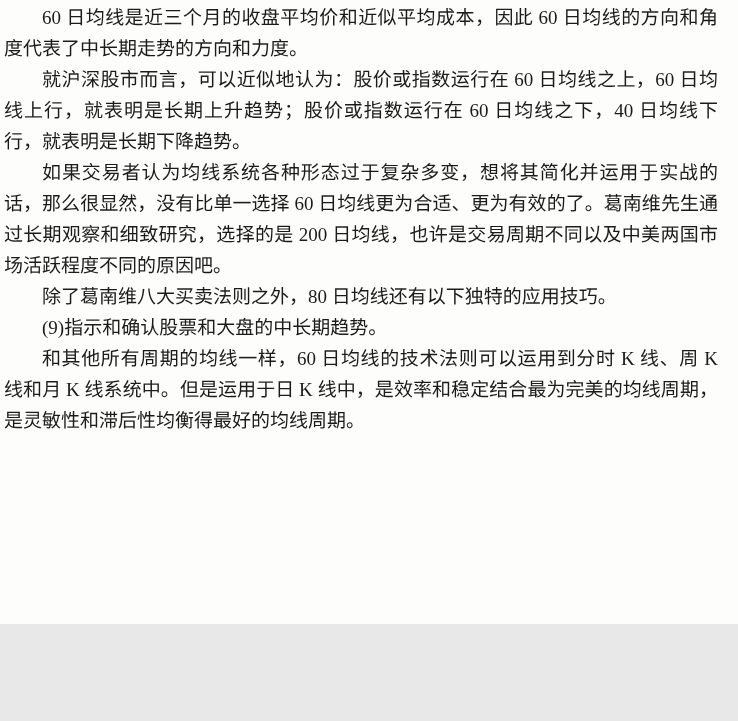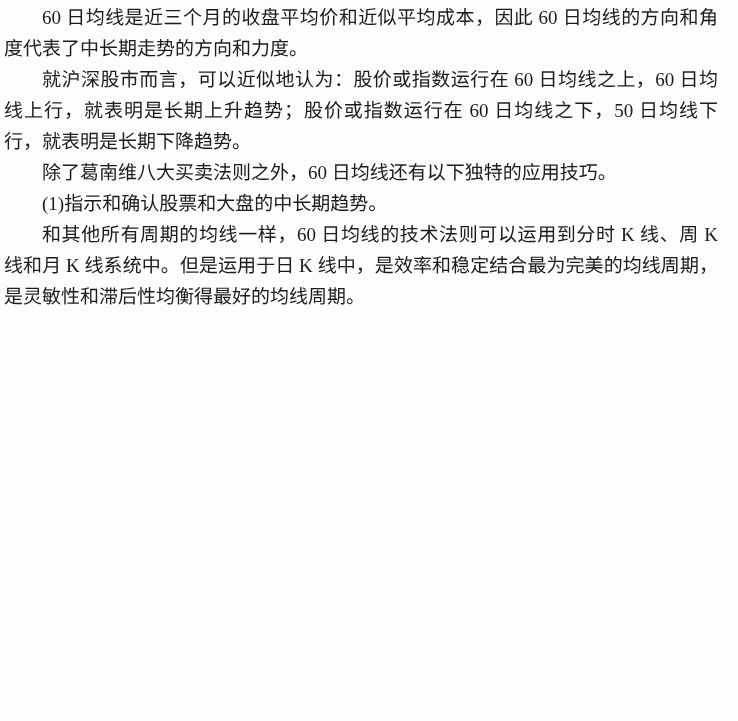--- a/index.html
+++ b/index.html
@@ -3,21 +3,21 @@
 <meta charset="utf-8">
 <style>
   html, body {
     margin: 0;
     padding: 0;
     background: #e8e8e8;
   }
   .page {
     position: relative;
     width: 738px;
-    height: 721px;
+    height: 624px;
     box-sizing: border-box;
     margin: 0;
     background: #fdfdfb;
     color: #1b1b1b;
     font-family: "Liberation Serif", "DejaVu Serif", serif;
     font-size: 19px;
     line-height: 31px;
     padding: 2px 20px 0 4px;
     overflow: hidden;
   }
@@ -27,17 +27,18 @@
     text-align: justify;
     text-justify: inter-ideograph;
     word-break: break-all;
   }
 </style>
 </head>
 <body>
 
 <div class="page">
   <p class="para">60 日均线是近三个月的收盘平均价和近似平均成本，因此 60 日均线的方向和角度代表了中长期走势的方向和力度。</p>
-  <p class="para">就沪深股市而言，可以近似地认为：股价或指数运行在 60 日均线之上，60 日均线上行，就表明是长期上升趋势；股价或指数运行在 60 日均线之下，50 日均线下行，就表明是长期下降趋势。</p>
-  <p class="para">除了葛南维八大买卖法则之外，60 日均线还有以下独特的应用技巧。</p>
-  <p class="para">(1)指示和确认股票和大盘的中长期趋势。</p>
+  <p class="para">就沪深股市而言，可以近似地认为：股价或指数运行在 60 日均线之上，60 日均线上行，就表明是长期上升趋势；股价或指数运行在 60 日均线之下，40 日均线下行，就表明是长期下降趋势。</p>
+  <p class="para">如果交易者认为均线系统各种形态过于复杂多变，想将其简化并运用于实战的话，那么很显然，没有比单一选择 60 日均线更为合适、更为有效的了。葛南维先生通过长期观察和细致研究，选择的是 200 日均线，也许是交易周期不同以及中美两国市场活跃程度不同的原因吧。</p>
+  <p class="para">除了葛南维八大买卖法则之外，80 日均线还有以下独特的应用技巧。</p>
+  <p class="para">(9)指示和确认股票和大盘的中长期趋势。</p>
   <p class="para">和其他所有周期的均线一样，60 日均线的技术法则可以运用到分时 K 线、周 K 线和月 K 线系统中。但是运用于日 K 线中，是效率和稳定结合最为完美的均线周期，是灵敏性和滞后性均衡得最好的均线周期。</p>
 </div>
 
 </body></html>

